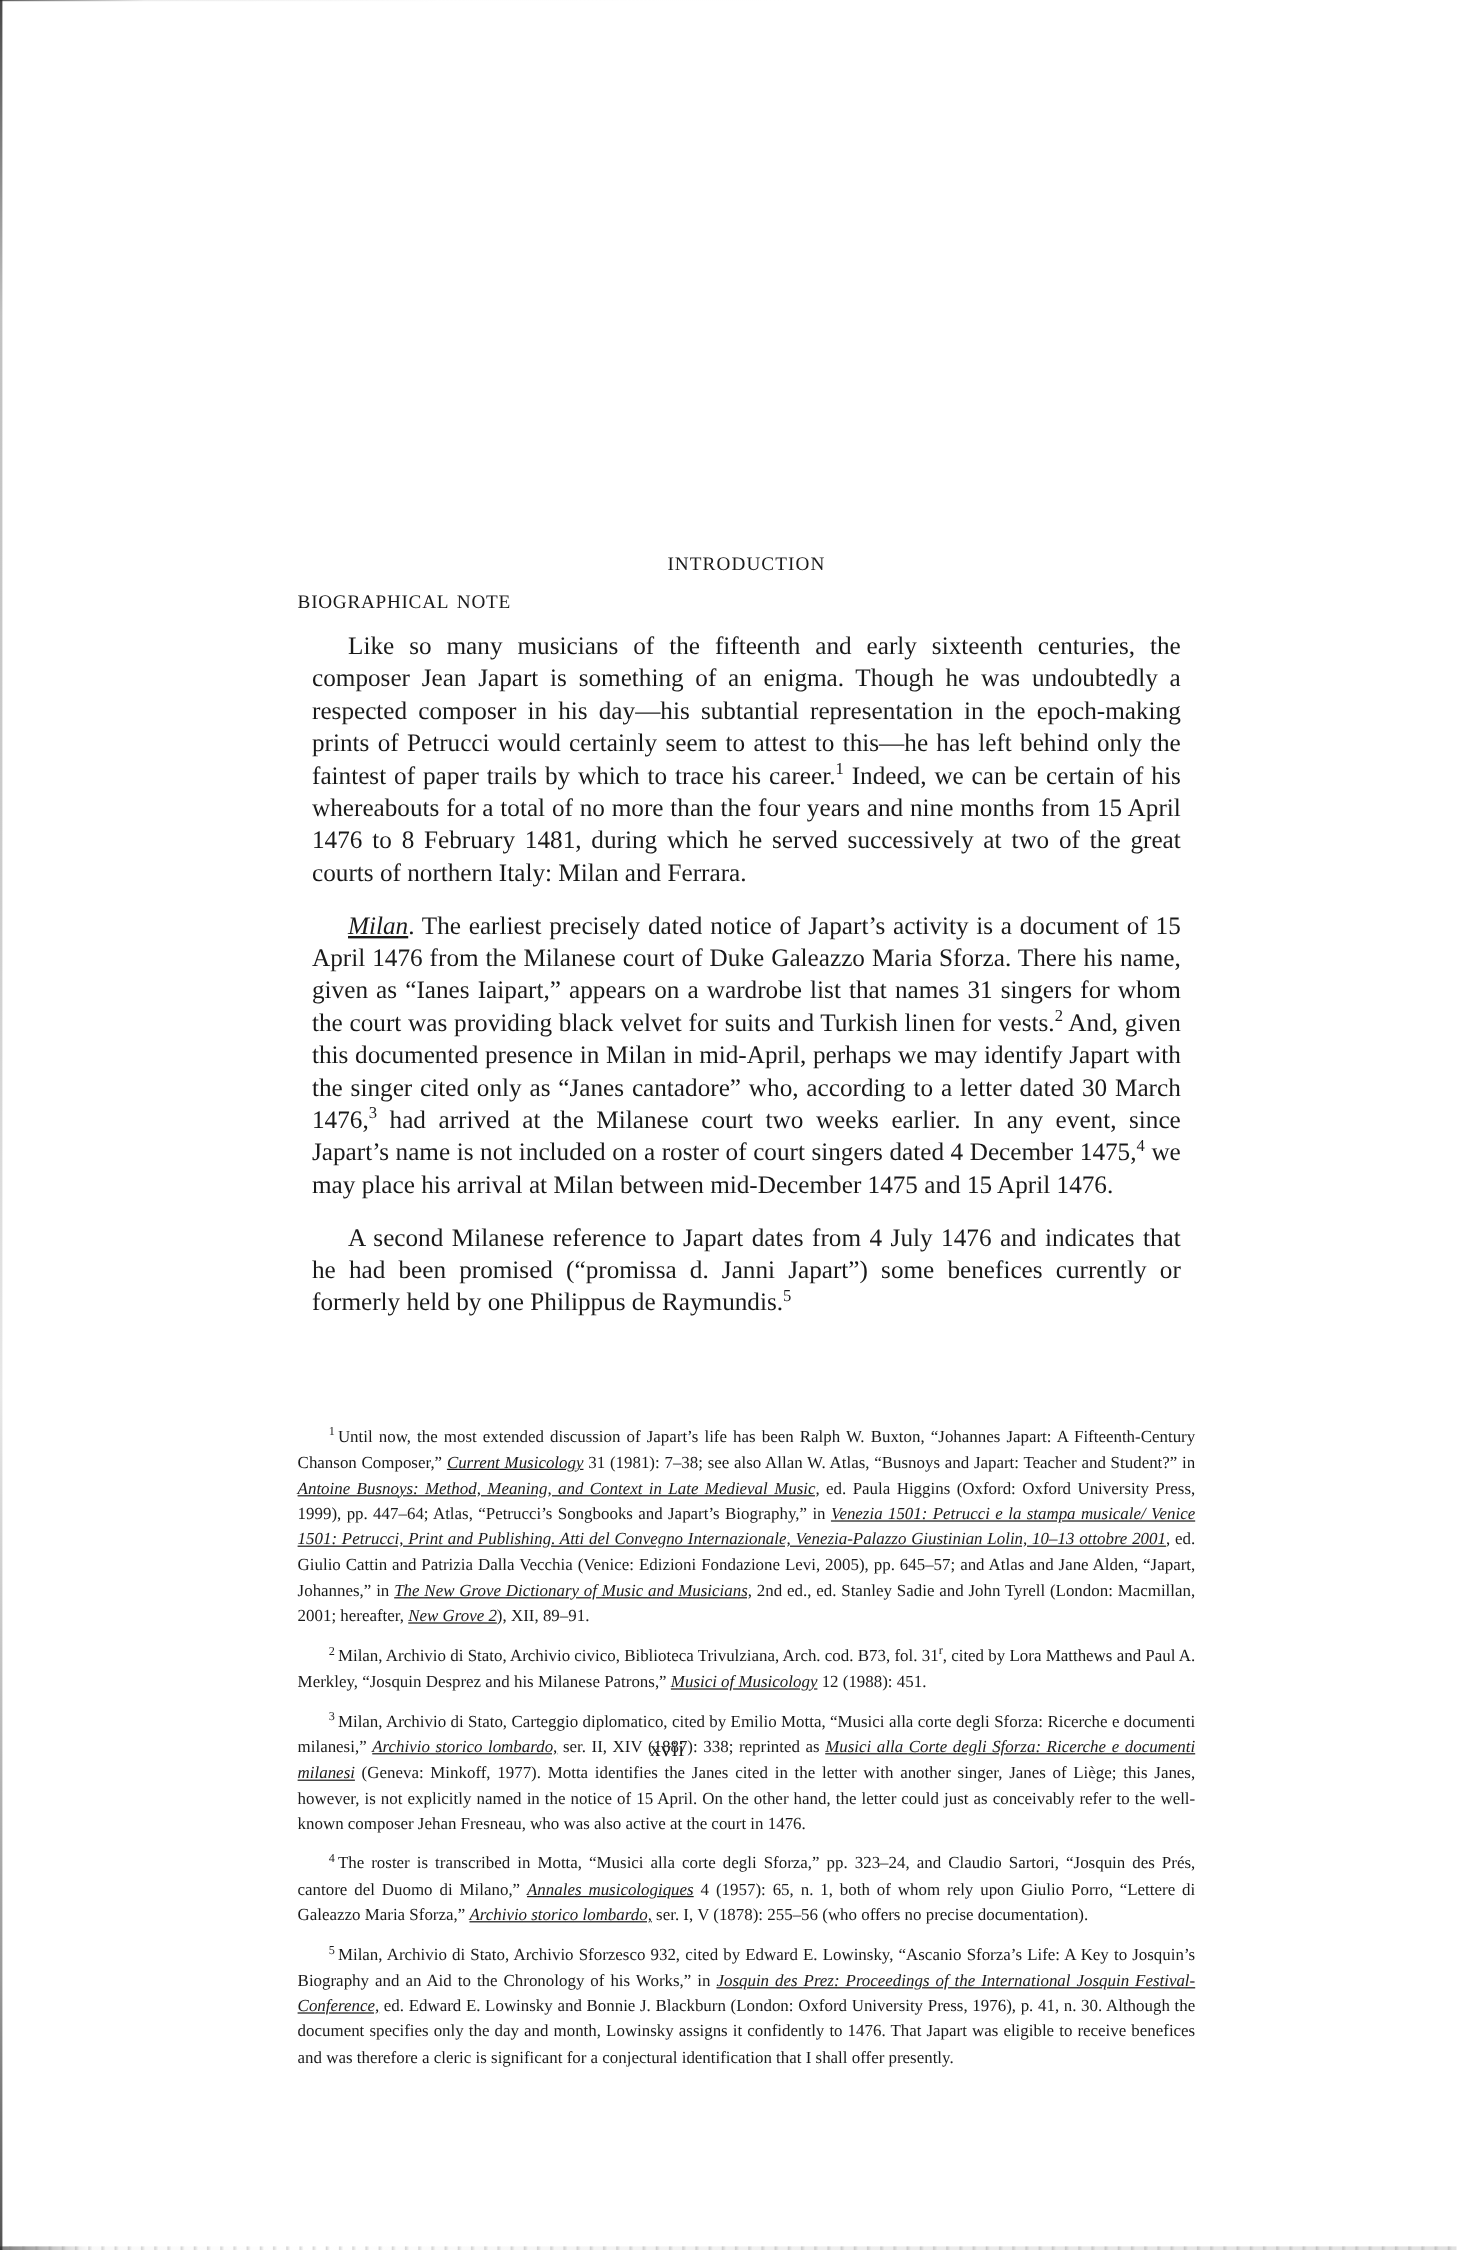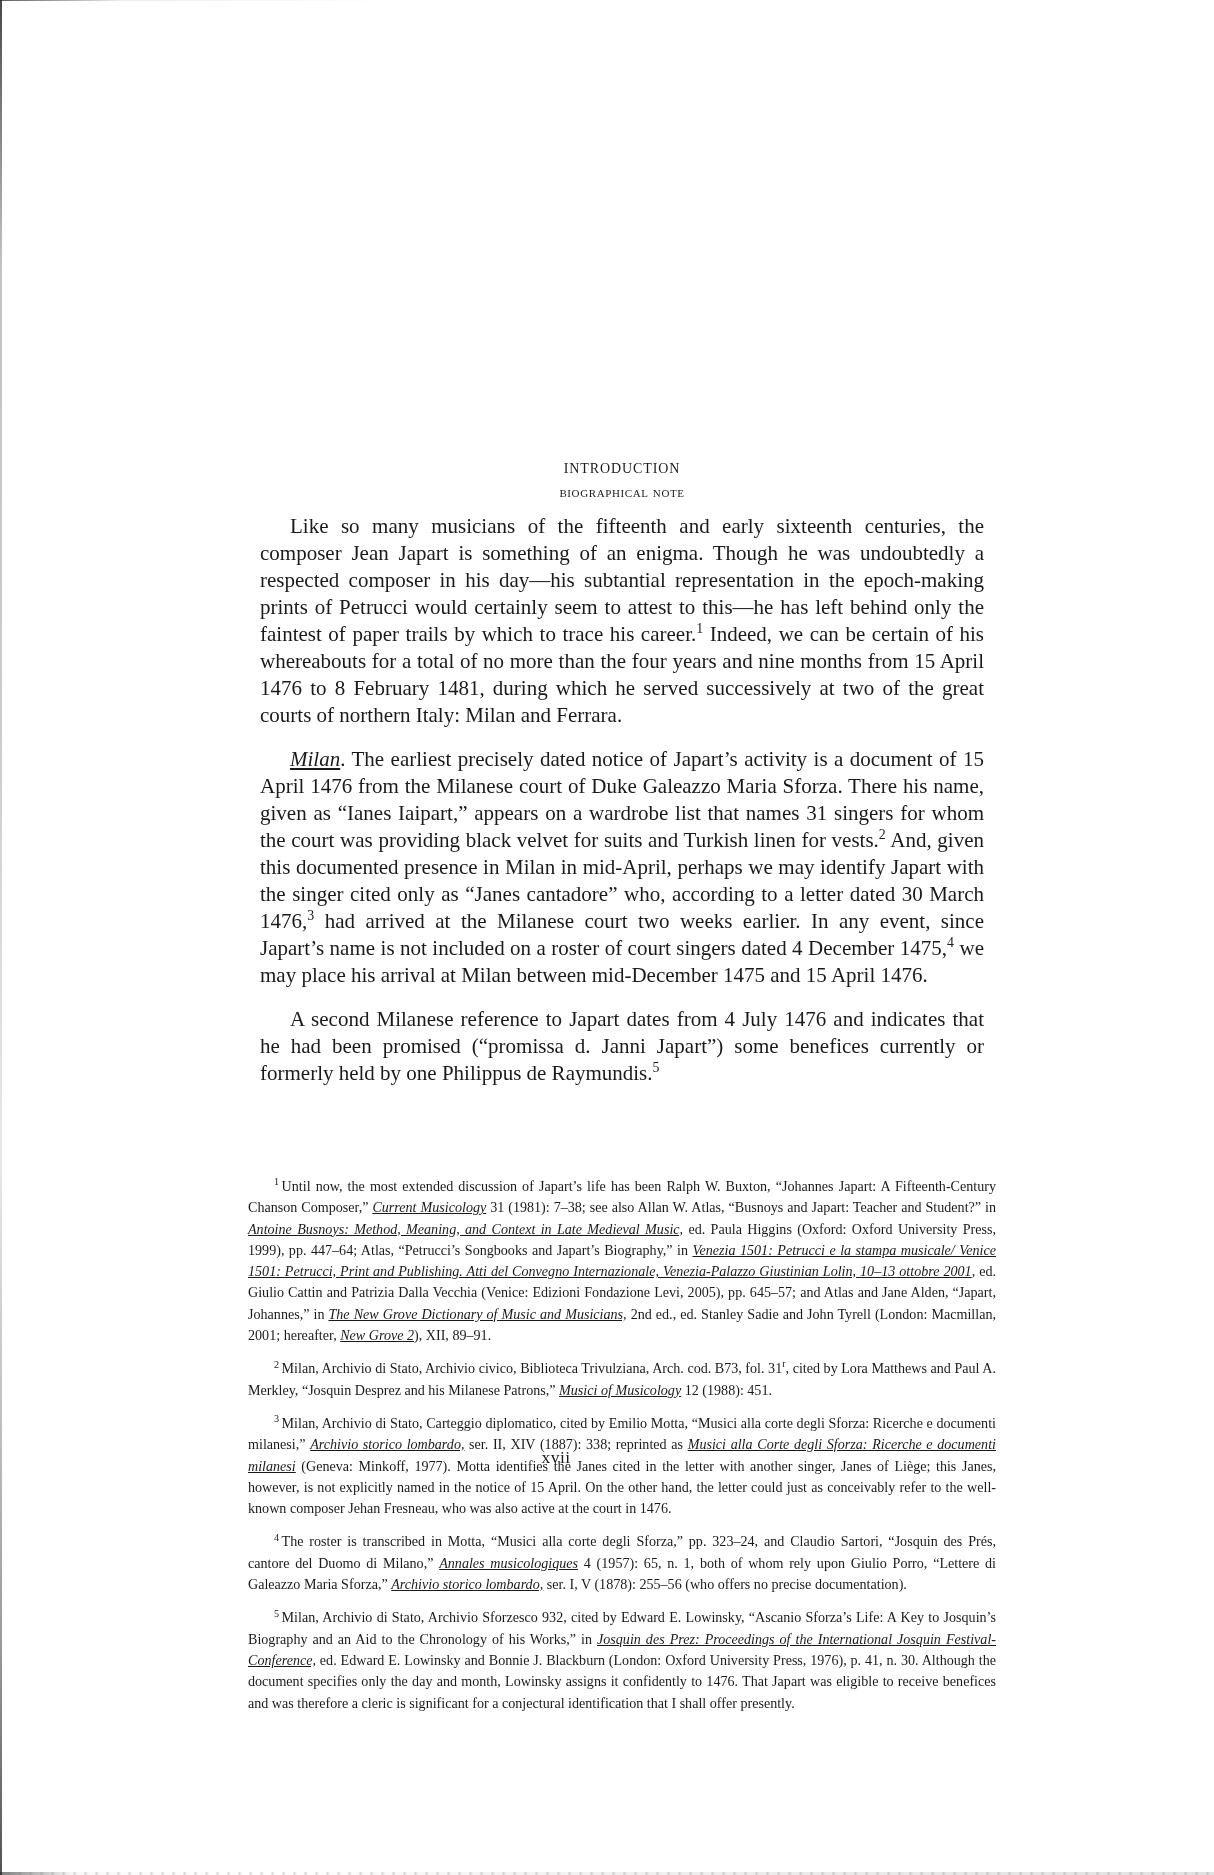--- a/index.html
+++ b/index.html
@@ -62,33 +62,32 @@
 
   
   .content {
     position: absolute;
     left: 248px;
     top: 455px;
     width: 748px;
   }
 
   .page-title {
-    font-size: 20px;
+    font-size: 23px;
     text-align: center;
     letter-spacing: 0.9px;
     margin: 0 0 4px 0;
     font-weight: normal;
     font-variant: small-caps;
     text-transform: lowercase;
   }
   .page-title::first-letter { font-size: 1em; }
 
   .section-title {
-    font-size: 15px;
-    text-align: center;
+    font-size: 23px;
     letter-spacing: 0.6px;
     margin: 6px 0 9px 0;
     font-weight: normal;
     font-variant: small-caps;
     text-transform: lowercase;
   }
 
   p.body-par {
     margin: 12px;
     font-size: 21px;

